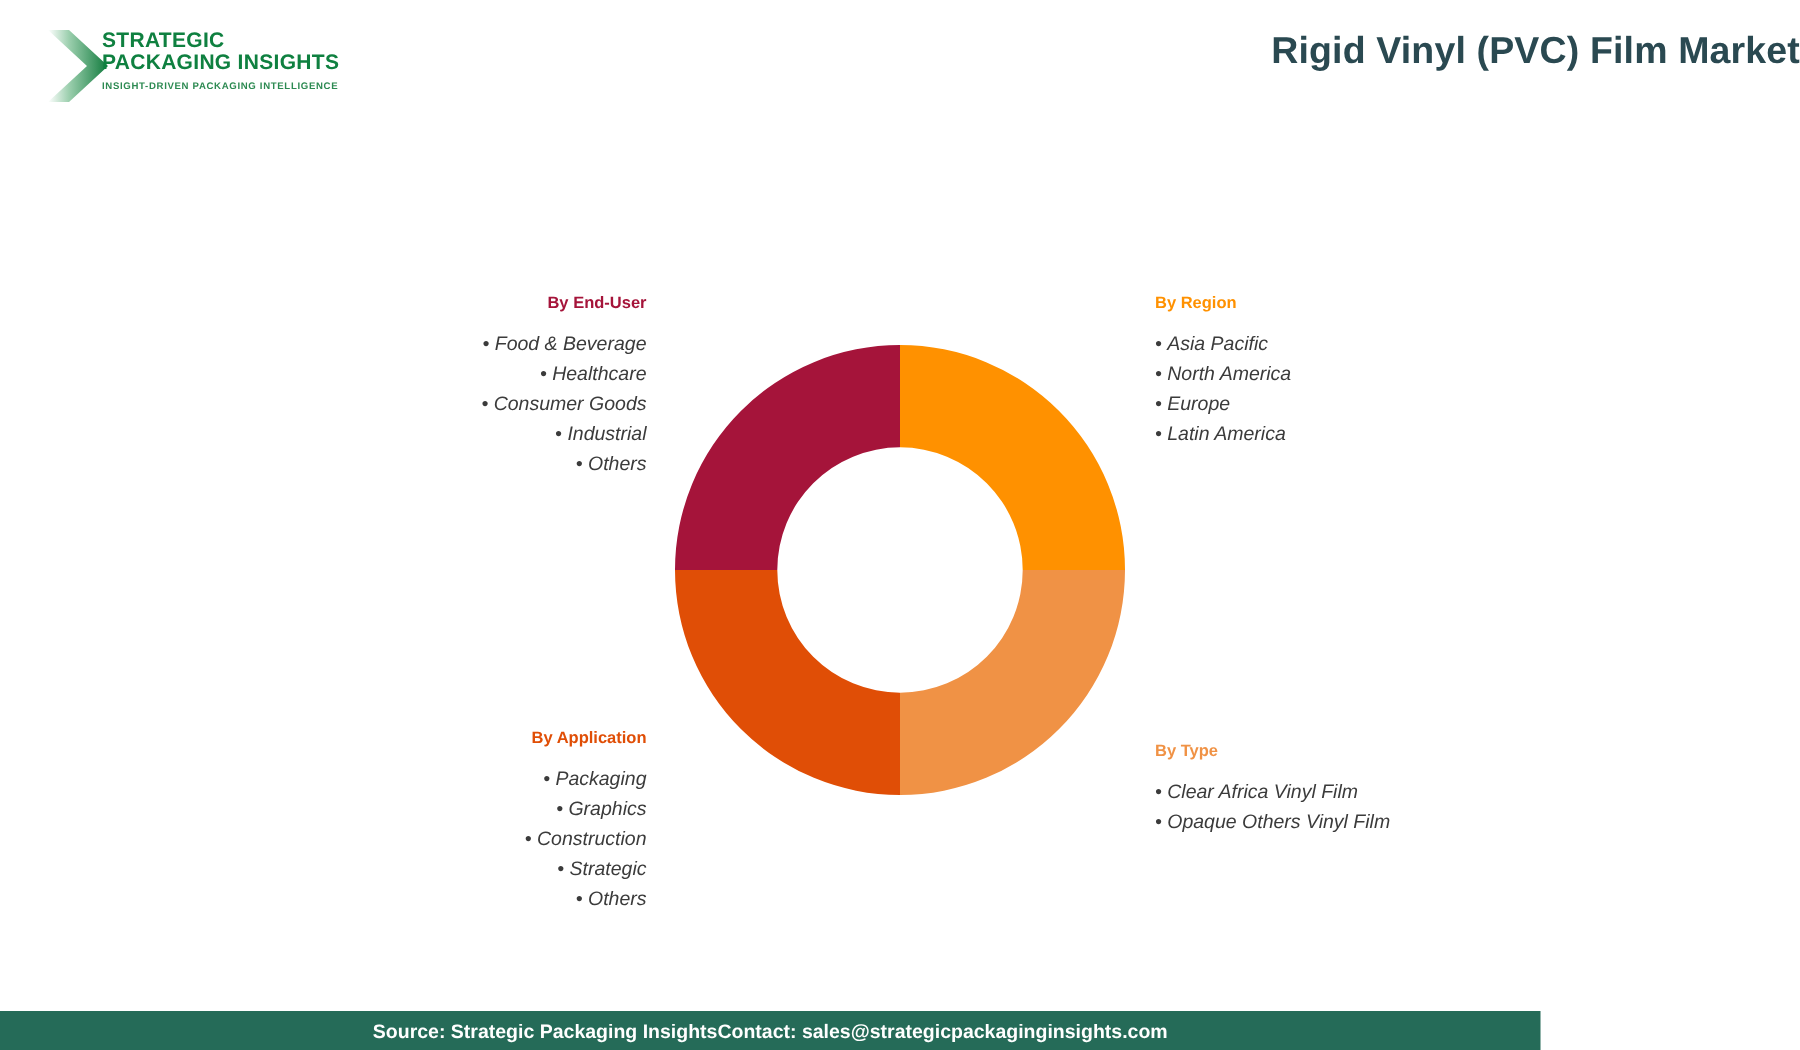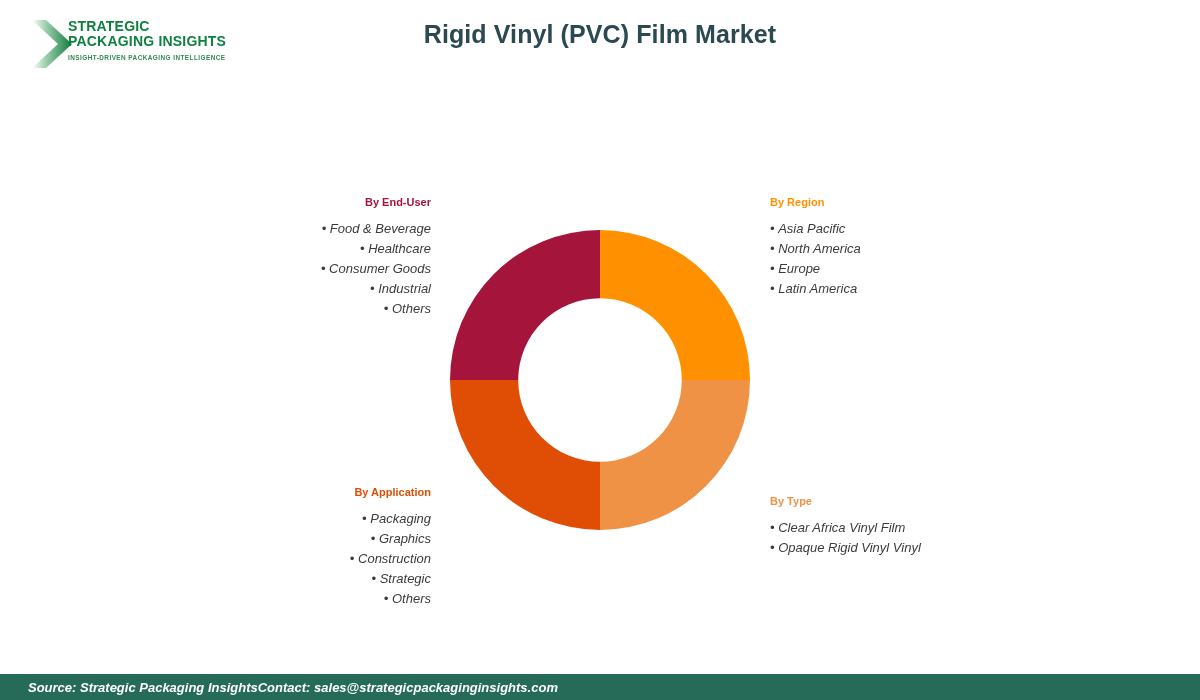--- a/index.html
+++ b/index.html
@@ -51,21 +51,21 @@
     color: #2d8a52;
     line-height: 8px;
   }
 
   
   .page-title {
     position: absolute;
     left: 0;
     top: 20px;
     width: 1200px;
-    text-align: center;
+    text-align: right;
     font-size: 25px;
     font-weight: bold;
     color: #2a4951;
     letter-spacing: 0.1px;
   }
 
   
   .donut-wrap {
     position: absolute;
     left: 450px;
@@ -102,29 +102,28 @@
   .seg-enduser    { left: 180px; top: 193px; width: 251px; }
   .seg-application{ left: 180px; top: 483px; width: 251px; }
   .seg-region     { left: 770px; top: 193px; width: 300px; }
   .seg-type       { left: 770px; top: 492px; width: 300px; }
 
   
   .footer {
     position: absolute;
     left: 0;
     top: 674px;
-    width: 1200px;
+    width: 1027px;
     height: 26px;
     background: #256b58;
     display: flex;
     align-items: center;
-    justify-content: flex-start;
+    justify-content: center;
     box-sizing: border-box;
     padding: 0 28px;
-    font-style: italic;
   }
   .footer div {
     color: #ffffff;
     font-size: 13px;
     font-weight: bold;
   }
 </style>
 </head>
 <body>
 
@@ -192,20 +191,20 @@
     <li><span>•&nbsp;</span><span>Construction</span></li>
     <li><span>•&nbsp;</span><span>Strategic</span></li>
     <li><span>•&nbsp;</span><span>Others</span></li>
   </ul>
 </div>
 
 <div class="seg seg-type align-left">
   <div class="seg-title" style="color:#F09245;">By Type</div>
   <ul>
     <li><span>•&nbsp;</span><span>Clear Africa Vinyl Film</span></li>
-    <li><span>•&nbsp;</span><span>Opaque Rigid Vinyl Vinyl</span></li>
+    <li><span>•&nbsp;</span><span>Opaque Others Vinyl Film</span></li>
   </ul>
 </div>
 
 <div class="footer">
   <div>Source: Strategic Packaging Insights</div>
   <div>Contact: sales@strategicpackaginginsights.com</div>
 </div>
 
 </body></html>

